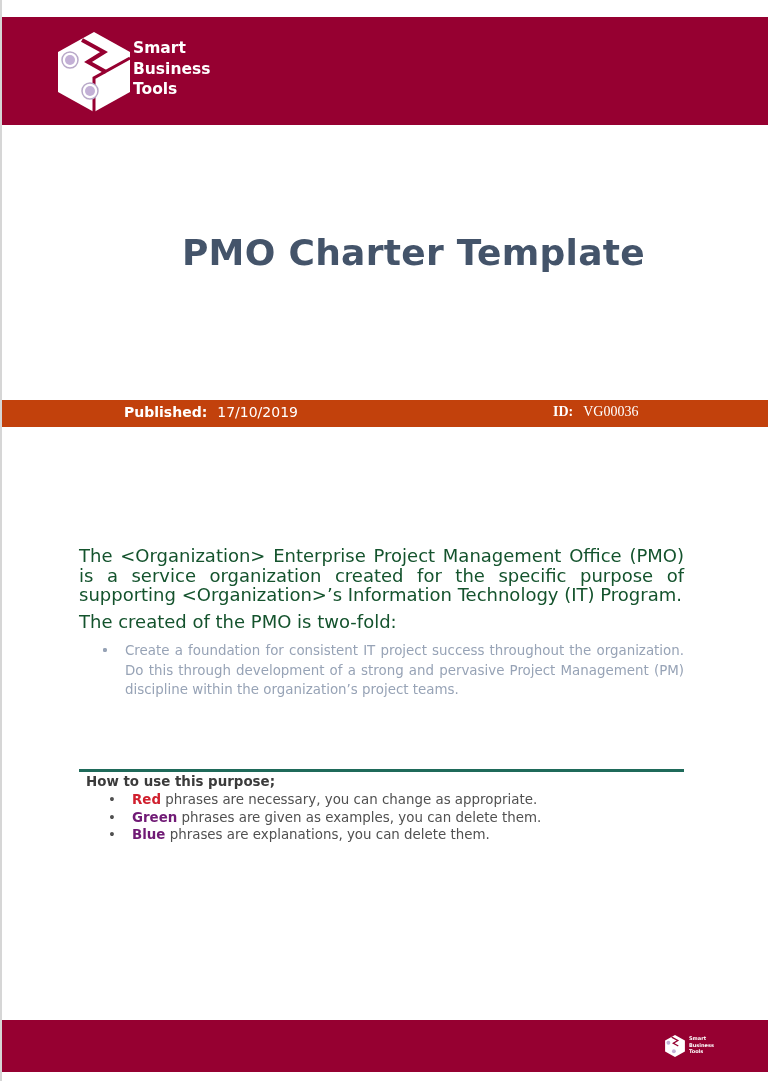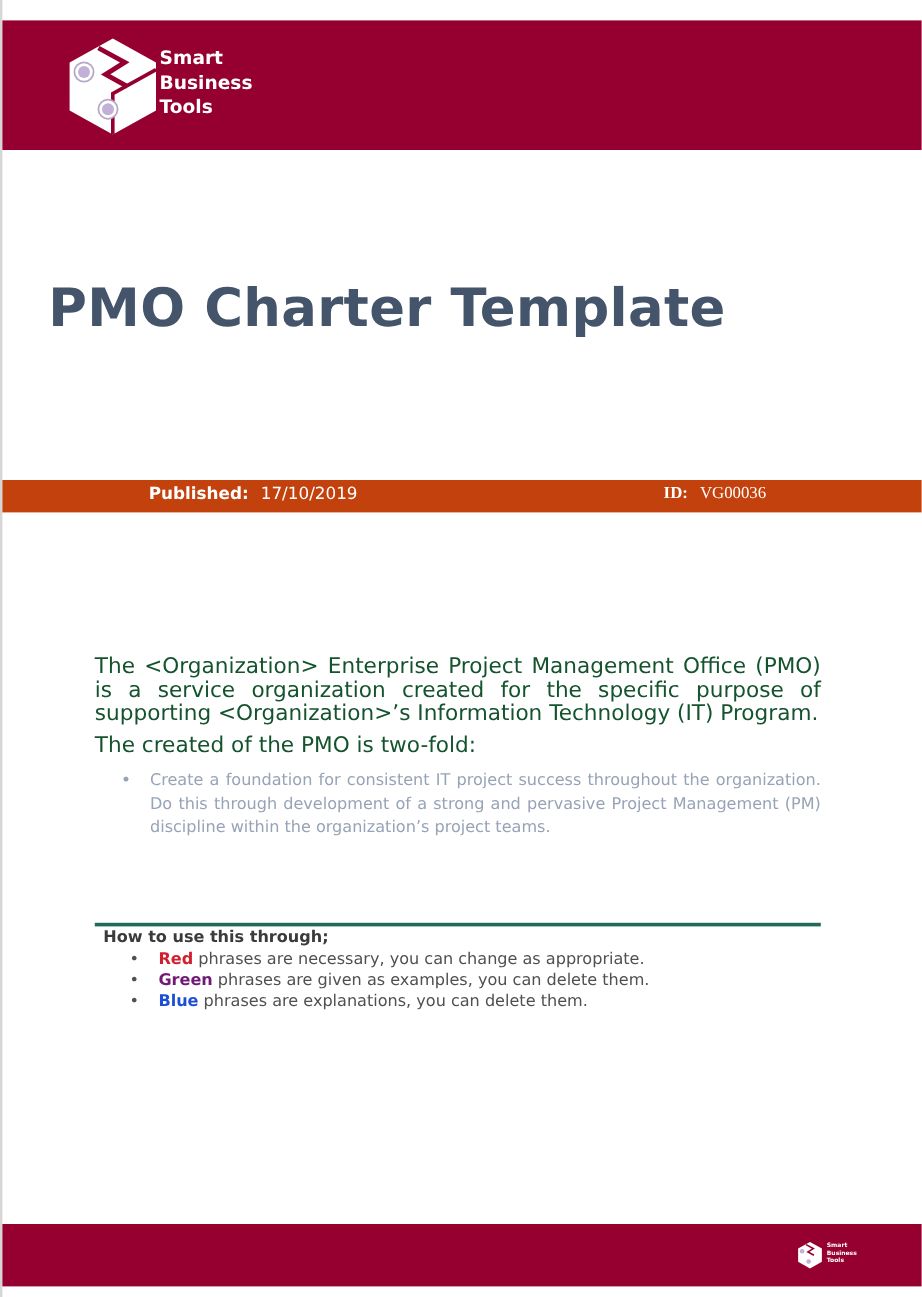--- a/index.html
+++ b/index.html
@@ -12,22 +12,22 @@
   .header-band {
     position: absolute; left: 2px; top: 17px; width: 766px; height: 108px;
     background: #960031;
   }
   .logo { position: absolute; left: 54px; top: 30px; width: 80px; height: 84px; }
   .logo-text {
     position: absolute; left: 133px; top: 38px; color: #ffffff;
     font-weight: bold; font-size: 15.5px; line-height: 20.5px;
   }
   .title {
-    position: absolute; left: 0; top: 232px; width: 645px; text-align: center;
-    font-size: 44px; font-weight: bold; color: #44546a;
+    position: absolute; left: 0; top: 232px; width: 645px; text-align: right;
+    font-size: 36px; font-weight: bold; color: #44546a;
     font-family: "DejaVu Sans", sans-serif;
     letter-spacing: 0.3px;
   }
   .meta-band {
     position: absolute; left: 2px; top: 400px; width: 766px; height: 27px;
     background: #c2410c; color: #ffffff; font-size: 14px;
   }
   .meta-band .lbl { font-weight: bold; }
   .pub { position: absolute; left: 122px; top: 4px; }
   .idf { position: absolute; left: 551px; top: 4px; font-family: Liberation Serif, serif; }
@@ -91,25 +91,25 @@
 
 <div class="body-text p1">The &lt;Organization&gt; Enterprise Project Management Office (PMO) is a service organization created for the specific purpose of supporting &lt;Organization&gt;’s Information Technology (IT) Program.</div>
 <div class="body-text p2">The created of the PMO is two-fold:</div>
 
 <ul class="bullets">
   <li><span class="dot">•</span></li>
   <li><span class="dot">•</span><span>Create a foundation for consistent IT project success throughout the organization. Do this through development of a strong and pervasive Project Management (PM) discipline within the organization’s project teams.</span></li>
 </ul>
 
 <div class="rule"></div>
-<div class="how">How to use this through;</div>
+<div class="how">How to use this purpose;</div>
 <ul class="how-list">
   <li><span class="dot">•</span><span class="kw" style="color:#d0202e">Red</span><span> phrases are necessary, you can change as appropriate.</span></li>
   <li><span class="dot">•</span><span class="kw" style="color:#701a75">Green</span><span> phrases are given as examples, you can delete them.</span></li>
-  <li><span class="dot">•</span><span class="kw" style="color:#1d4ed8">Blue</span><span> phrases are explanations, you can delete them.</span></li>
+  <li><span class="dot">•</span><span class="kw" style="color:#701a75">Blue</span><span> phrases are explanations, you can delete them.</span></li>
 </ul>
 
 <div class="footer-band"></div>
 <svg class="f-logo" viewBox="0 0 80 84">
   <polygon points="40,2 76,22 76,62 40,82 4,62 4,22" fill="#ffffff"></polygon>
   <polyline points="28,10 50,22 34,32 52,42" fill="none" stroke="#960031" stroke-width="5"></polyline>
   <circle cx="16" cy="30" r="7" fill="#c3b0d6"></circle>
   <circle cx="36" cy="61" r="7" fill="#c3b0d6"></circle>
 </svg>
 <div class="f-text">

